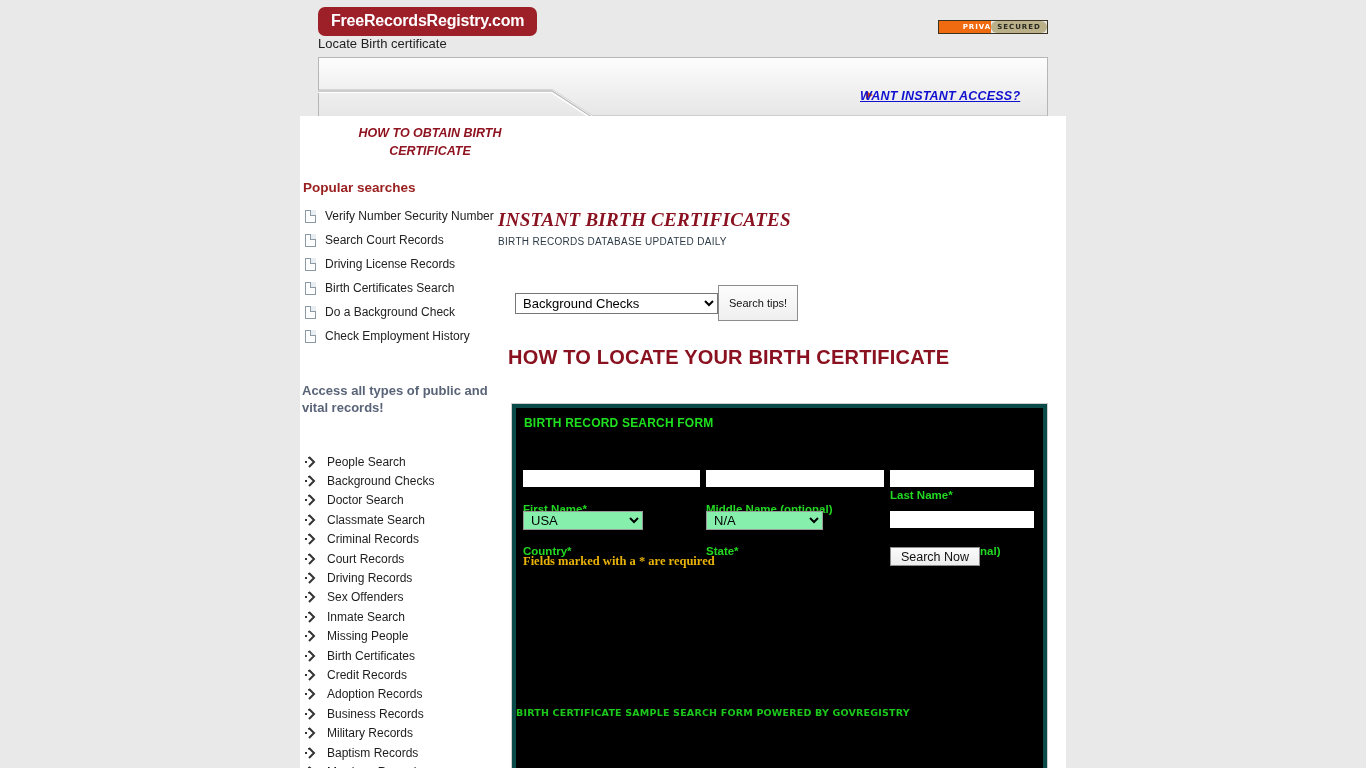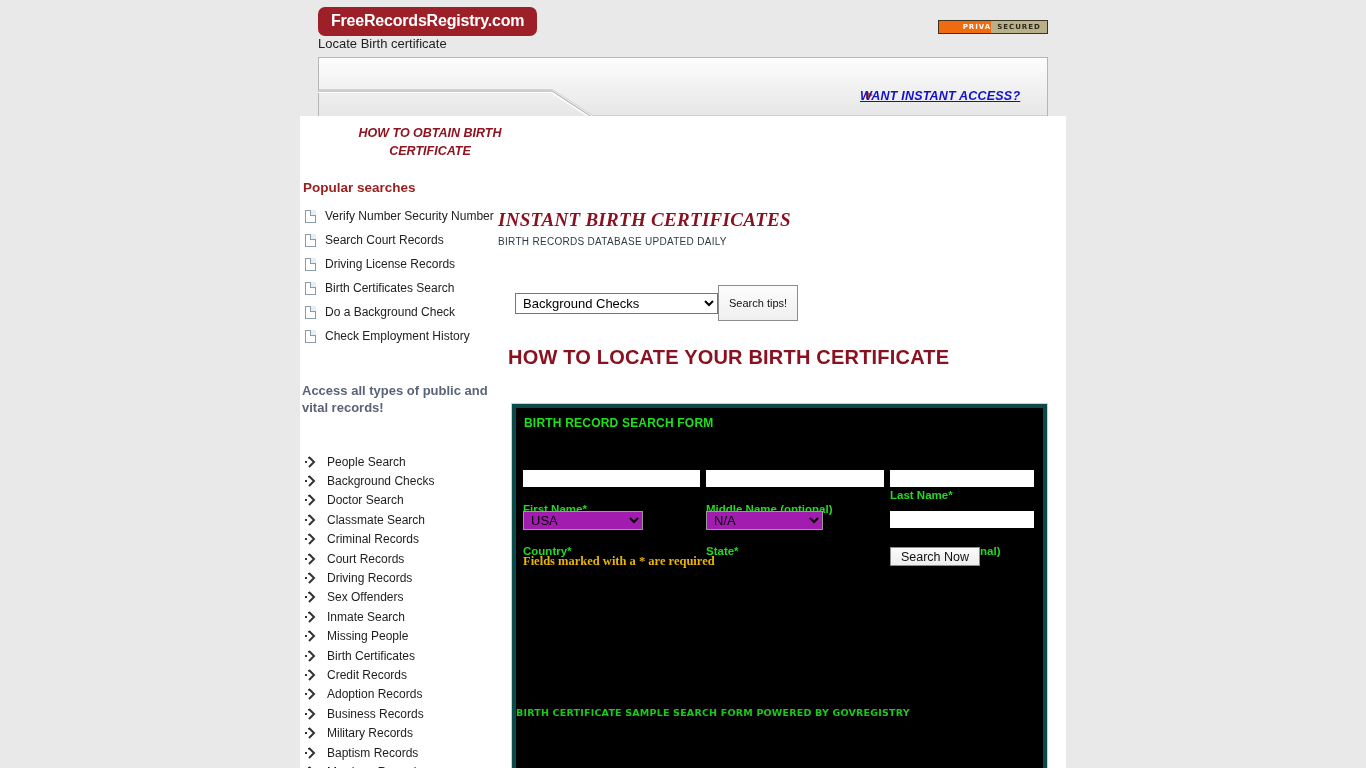--- a/index.html
+++ b/index.html
@@ -43,20 +43,21 @@
     display: flex; align-items: center; justify-content: center;
     font-family: "DejaVu Sans", sans-serif;
     padding-left: 36px;
   }
   .privacy-badge .pb-right {
     background: #b9b08a; color: #2c2a20;
     flex: 1; height: 100%;
     font-size: 7px; font-weight: bold; letter-spacing: 1px;
     display: flex; align-items: center; justify-content: center;
     font-family: "DejaVu Sans", sans-serif;
+    border-radius: 6px;
   }
 
   
   .header-panel {
     position: absolute; left: 318px; top: 57px;
     width: 730px; height: 60px;
     background: linear-gradient(to bottom, #fdfdfd 0%, #f0f0f0 55%, #e6e6e6 100%);
     border: 1px solid #b6b6b6;
     border-bottom: none;
   }
@@ -224,21 +225,21 @@
     height: 17px;
     background: #ffffff;
     border: 1px solid #ffffff;
     font-size: 12px;
     font-family: "Liberation Sans", sans-serif;
     padding-left: 2px;
   }
   select.f-select {
     position: absolute;
     height: 19px;
-    background: #a21caf;
+    background: #86efac;
     border: 1px solid #9a9a9a;
     font-size: 13px;
     font-family: "Liberation Sans", sans-serif;
     padding-left: 3px;
   }
   .f-required {
     position: absolute; left: 7px; top: 146px;
     font-size: 12.5px; font-weight: bold;
     color: #eab308;
     font-family: "Liberation Serif", serif;

